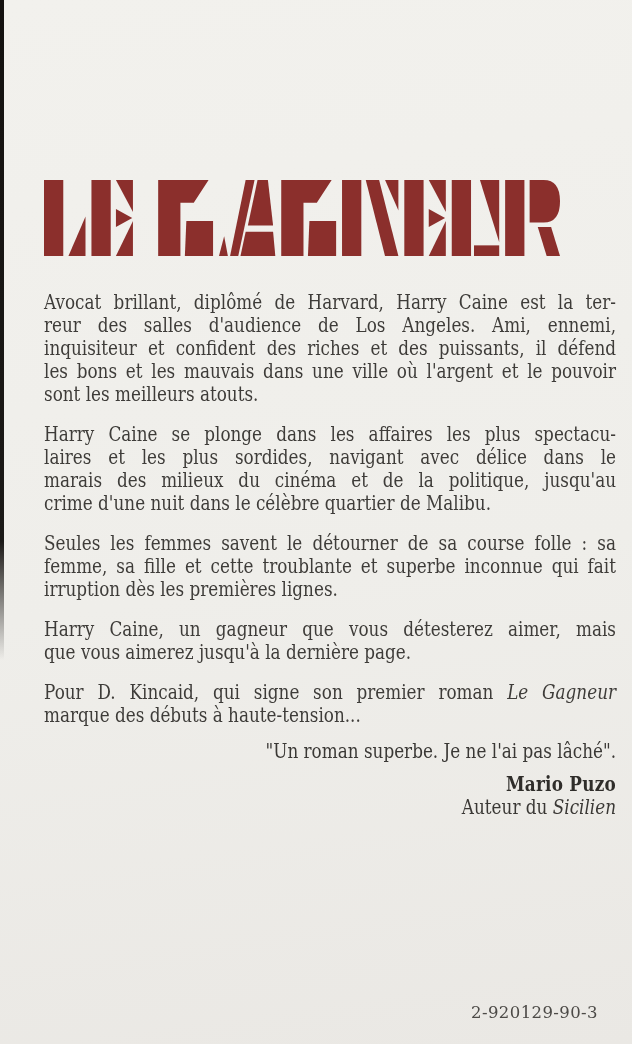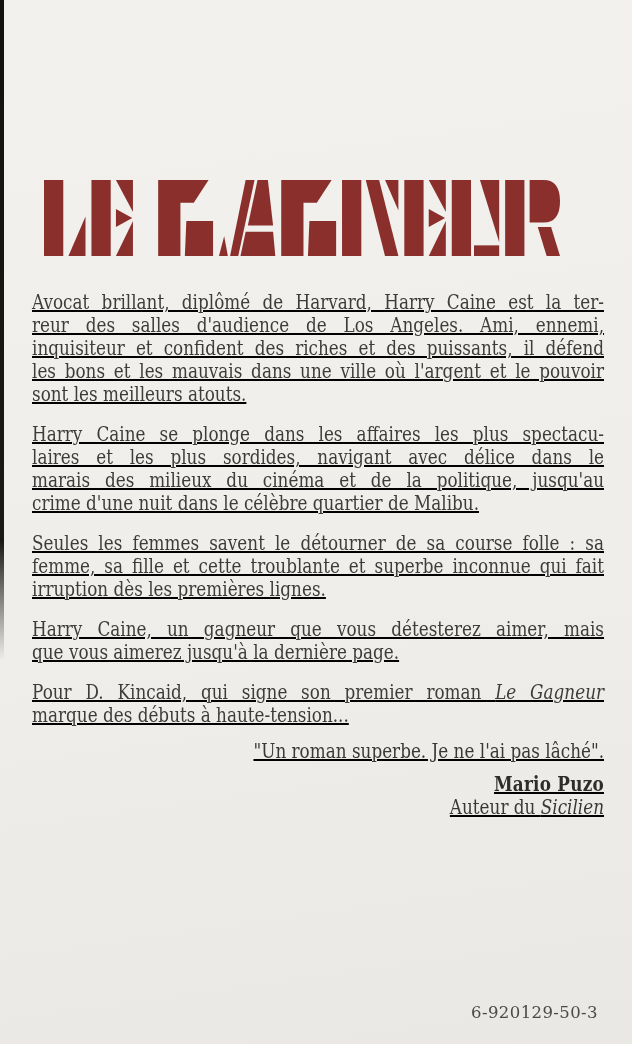--- a/index.html
+++ b/index.html
@@ -12,21 +12,21 @@
   .edge-strip{
     position:absolute;left:0;top:0;width:4px;height:660px;
     background:linear-gradient(to bottom,#141210 0%,#1b1917 82%,rgba(27,25,23,0) 100%);
   }
   .title-wrap{position:absolute;left:44px;top:180px;width:516px;height:76px;}
   .title-wrap svg{display:block;width:516px;height:76px;}
   .sr-only{
     position:absolute;width:1px;height:1px;overflow:hidden;
     clip:rect(0 0 0 0);white-space:nowrap;
   }
-  .body-col{position:absolute;left:32px;top:291px;width:572px;text-decoration:underline;}
+  .body-col{position:absolute;left:44px;top:291px;width:572px;}
   .text-scale{
     width:680px;transform:scaleX(0.8412);transform-origin:0 0;
     color:#3e3c39;font-size:20px;line-height:23px;
   }
   .para{margin:0;}
   .para + .para{margin-top:17px;}
   .line{text-align:justify;text-align-last:justify;}
   .line.last{text-align-last:left;}
   .quote-line{margin-top:13px;text-align:right;color:#3a3835;}
   .attr-name{margin-top:10px;text-align:right;font-weight:bold;color:#2f2d2a;letter-spacing:0.3px;}
@@ -130,15 +130,15 @@
         </div>
 
       <div class="quote-line">"Un roman superbe. Je ne l'ai pas lâché".</div>
 
       <div class="attr-name">Mario Puzo</div>
       <div class="attr-role"><span>Auteur du </span><em>Sicilien</em></div>
 
     </div>
   </div>
 
-  <div class="isbn">6-920129-50-3</div>
+  <div class="isbn">2-920129-90-3</div>
 
 </div>
 
 </body></html>

